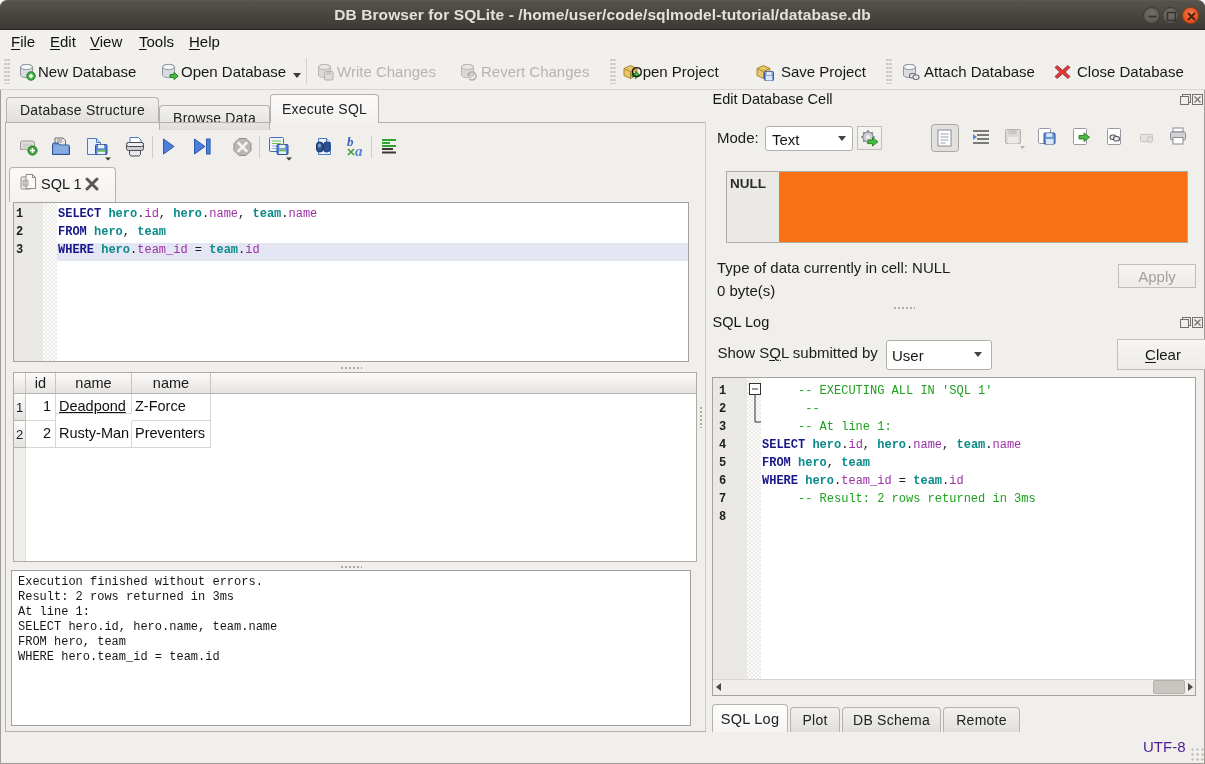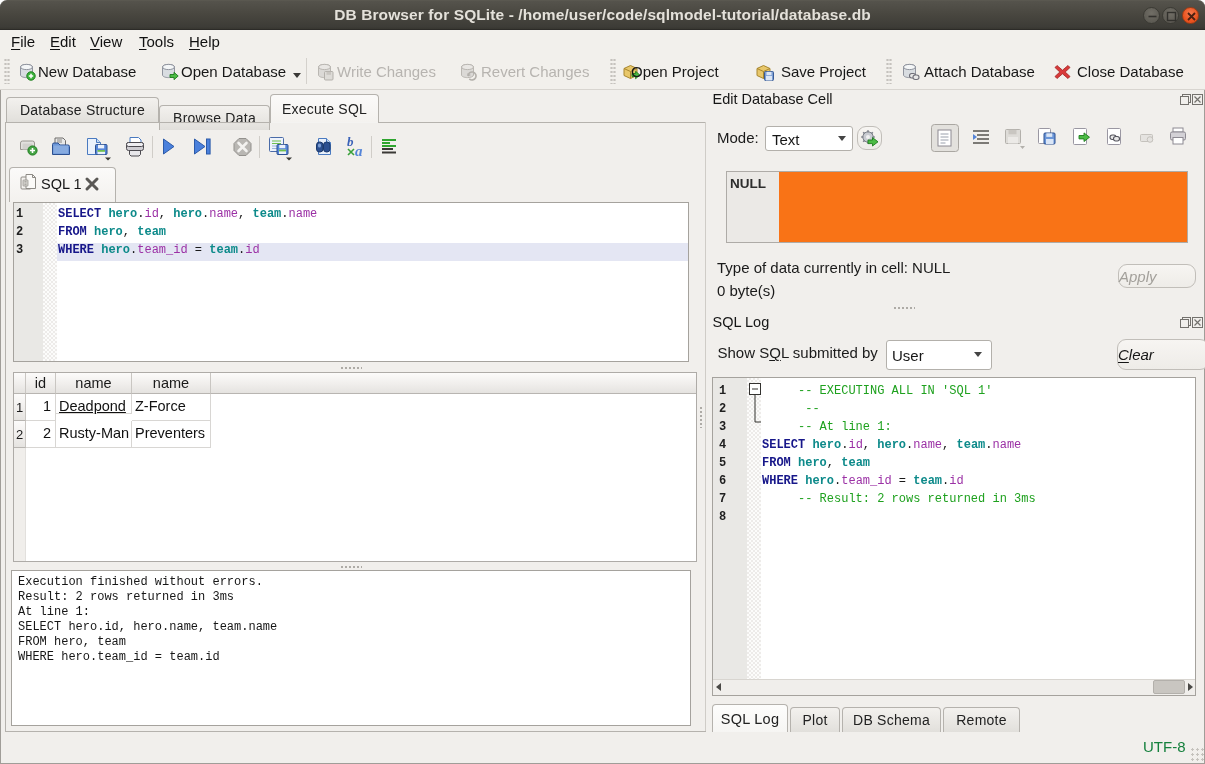--- a/index.html
+++ b/index.html
@@ -43,21 +43,21 @@
   .gutter-num { font-family:"Liberation Mono", monospace; font-size:12px; font-weight:bold; color:#202020; }
   .checker { background-image:conic-gradient(#edebe9 25%, #fcfcfb 25% 50%, #edebe9 50% 75%, #fcfcfb 75%); background-size:4px 4px; }
   .dots-h { height:4px; background:radial-gradient(circle, #aeaba6 1px, transparent 1.3px); background-size:4px 4px; }
   .dots-v { width:4px; background:radial-gradient(circle, #aeaba6 1px, transparent 1.3px); background-size:4px 4px; }
   
   .hdrcell { background:linear-gradient(#fcfbfa, #f0eeec 55%, #e5e3e0); border-right:1px solid #c9c6c2; border-bottom:1px solid #b8b5b1; }
   .cell { font-size:14.5px; color:#111; border-right:1px solid #d8d6d3; border-bottom:1px solid #d8d6d3; padding:4px 4px 0 3px; white-space:nowrap; overflow:visible; }
   
   .dock-title { font-size:14.5px; color:#161616; }
   .combo { background:#fff; border:1px solid #b3b0ab; border-radius:3px; font-size:15px; color:#161616; }
-  .btn { border:1px solid #c1beb9; border-radius:9px; background:linear-gradient(#f7f5f2, #eeece8); font-size:15px; text-align:left;font-style:italic; }
+  .btn { border:1px solid #c1beb9; border-radius:0; background:linear-gradient(#f7f5f2, #eeece8); font-size:15px; text-align:center; }
 </style>
 </head>
 <body>
 
 <div class="abs" style="left:0;top:29px;width:1px;height:735px;background:#a09d98"></div>
 <div class="abs" style="left:1204px;top:29px;width:1px;height:735px;background:#a09d98"></div>
 <div class="abs" style="left:0;top:763px;width:1205px;height:1px;background:#a09d98"></div>
 
 <div class="abs" style="left:1px;top:29px;width:1203px;height:734px;background:#f1efec"></div>
 
@@ -395,14 +395,14 @@
 <span class="kw">SELECT</span> <span class="tbl">hero</span>.<span class="idf">id</span>, <span class="tbl">hero</span>.<span class="idf">name</span>, <span class="tbl">team</span>.<span class="idf">name</span>
 <span class="kw">FROM</span> <span class="tbl">hero</span>, <span class="tbl">team</span>
 <span class="kw">WHERE</span> <span class="tbl">hero</span>.<span class="idf">team_id</span> = <span class="tbl">team</span>.<span class="idf">id</span>
 <span class="cmt">-- Result: 2 rows returned in 3ms</span></div>
 
 <div class="abs tab active" style="left:712px;top:704px;width:76px;height:28px;background:linear-gradient(#fdfdfc,#f6f5f3);font-size:14.5px;padding-top:6px;">SQL Log</div>
 <div class="abs tab inactive" style="left:790px;top:707px;width:50px;height:25px;">Plot</div>
 <div class="abs tab inactive" style="left:842px;top:707px;width:99px;height:25px;">DB Schema</div>
 <div class="abs tab inactive" style="left:943px;top:707px;width:77px;height:25px;">Remote</div>
 
-<div class="abs" style="left:1143px;top:738px;font-size:15px;color:#15803d;">UTF-8</div>
+<div class="abs" style="left:1143px;top:738px;font-size:15px;color:#4c1d95;">UTF-8</div>
 <div class="abs" style="left:1190px;top:747px;width:14px;height:14px;background:radial-gradient(circle, #c5c2bd 1px, transparent 1.4px);background-size:5px 5px;"></div>
 
 </body></html>

